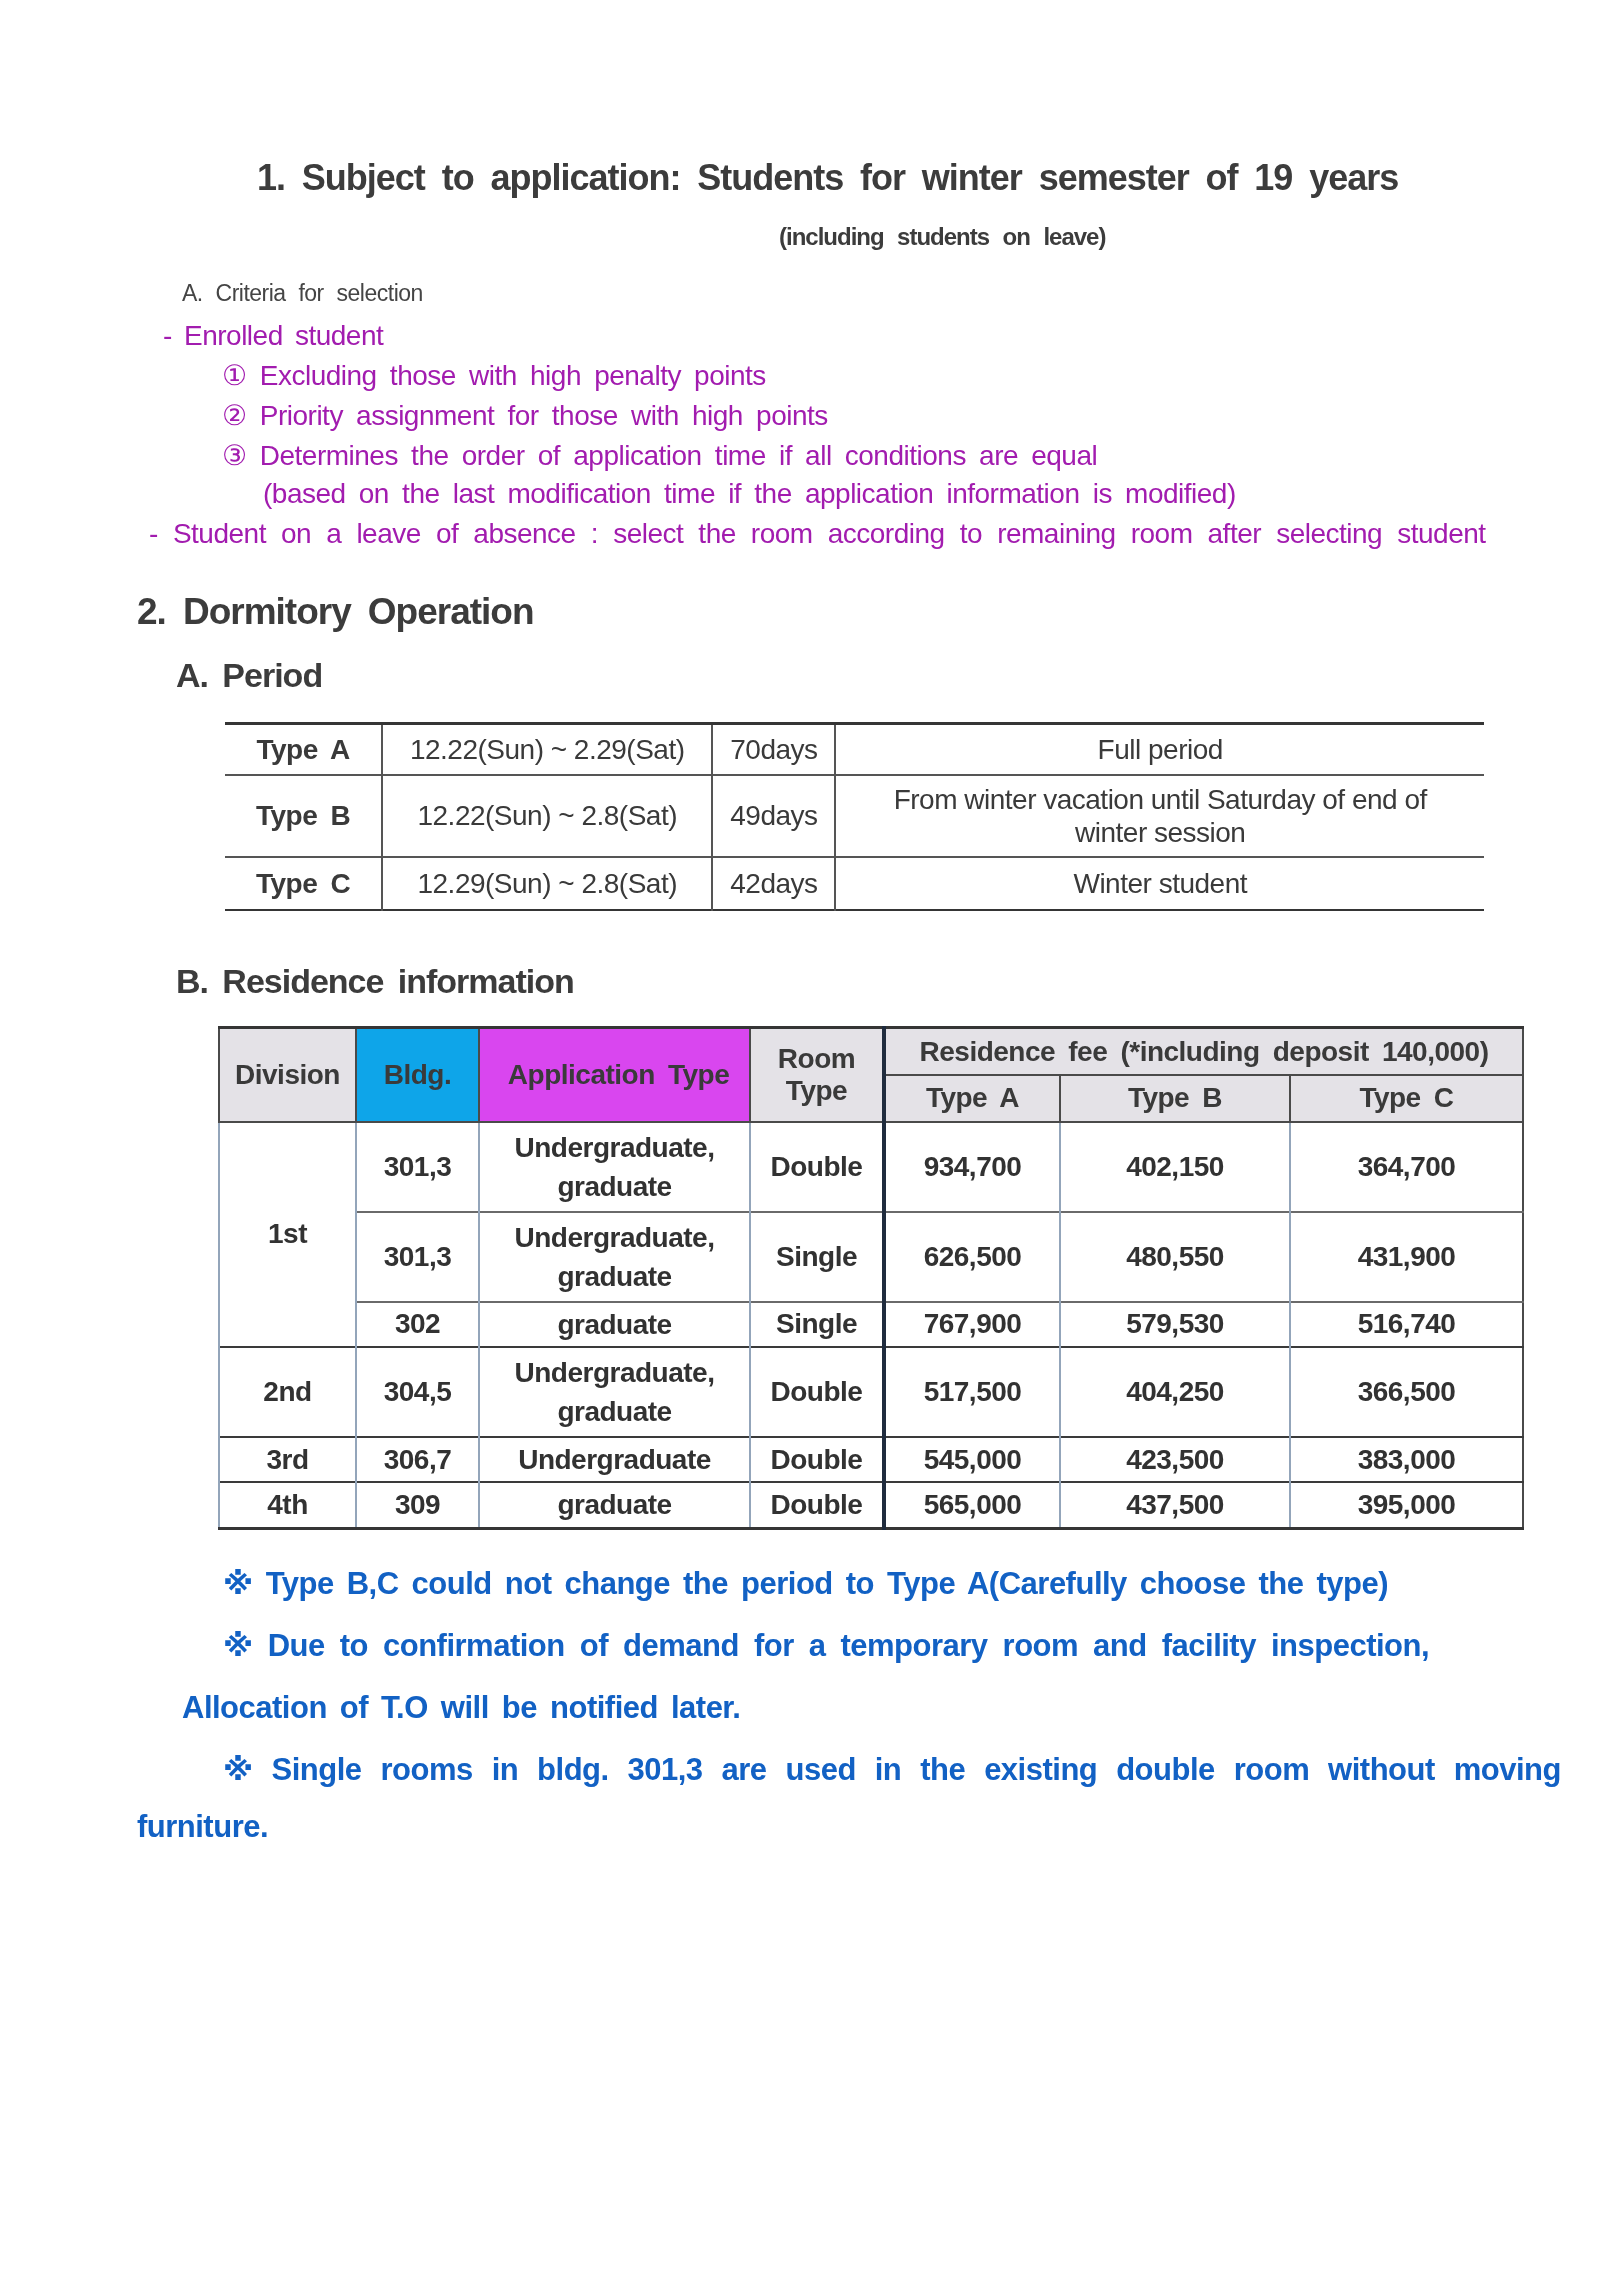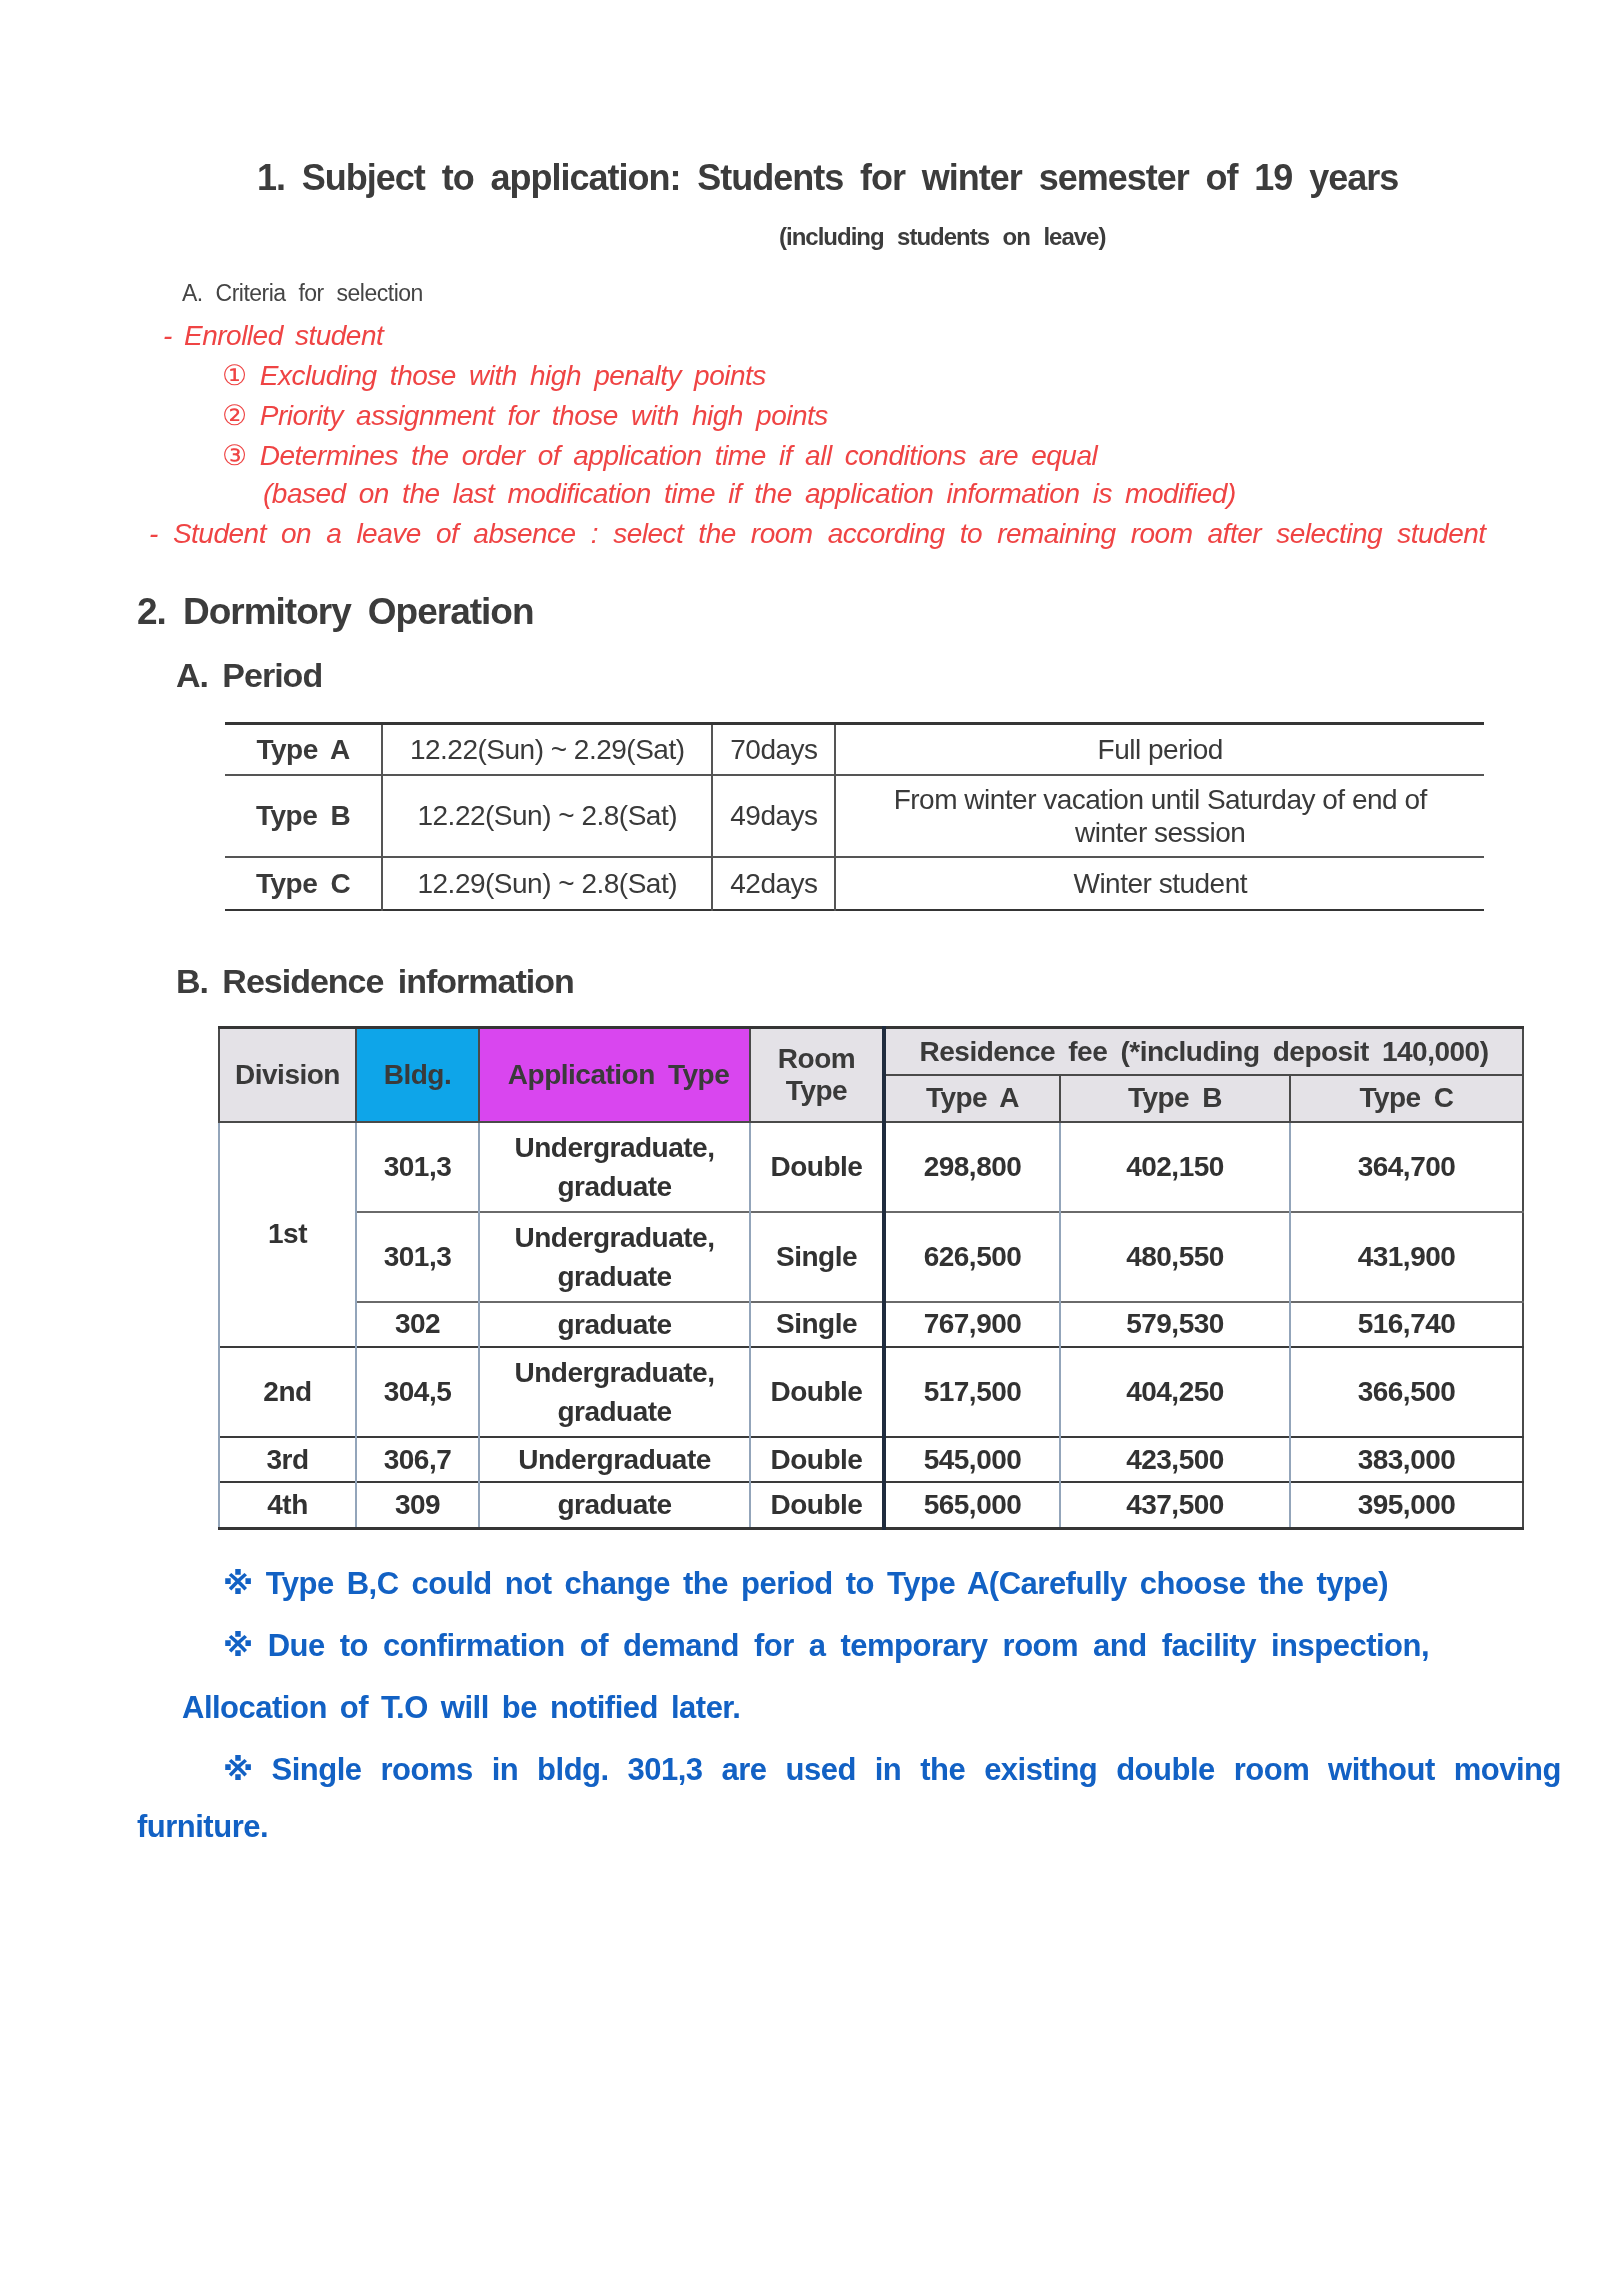--- a/index.html
+++ b/index.html
@@ -24,21 +24,21 @@
     font-size:24px; font-weight:700; color:#3c3c3c;
     word-spacing:7.8px; letter-spacing:-1px;
   }
 
   
   .crit-heading {
     margin-top:29px; margin-left:182px;
     font-size:23px; font-weight:400; color:#454545;
     word-spacing:6.9px; letter-spacing:-0.5px;
   }
-  .it { font-style:italic; color:#ef4444; letter-spacing:-0.5px; }
+  .it { color:#a21caf; letter-spacing:-0.5px; }
   .enrolled   { margin-top:13.7px; margin-left:163px; font-size:28px; word-spacing:4.9px; }
   .crit-item  { margin-top:6.9px;  margin-left:222px; font-size:28px; word-spacing:5.9px; }
   .crit-note  { margin-top:5.9px;  margin-left:263px; font-size:28px; word-spacing:5.9px; }
   .leave-note { margin-top:7.8px;  margin-left:149px; font-size:28px; word-spacing:7.8px; }
 
   
   .sec2-heading {
     margin-top:41px; margin-left:137px;
     font-size:37px; font-weight:700; color:#3c3c3c; word-spacing:7.8px; letter-spacing:-1px;
   }
@@ -184,21 +184,21 @@
         <th style="background: rgb(228, 226, 231);">Type B</th>
         <th style="background: rgb(228, 226, 231);">Type C</th>
       </tr>
     </thead>
     <tbody>
       <tr class="g-start r-tall">
         <td rowspan="3">1st</td>
         <td>301,3</td>
         <td class="app-cell">Undergraduate, graduate</td>
         <td>Double</td>
-        <td class="fee-a">298,800</td>
+        <td class="fee-a">934,700</td>
         <td>402,150</td>
         <td>364,700</td>
       </tr>
       <tr class="inner r-tall">
         <td>301,3</td>
         <td class="app-cell">Undergraduate, graduate</td>
         <td>Single</td>
         <td class="fee-a">626,500</td>
         <td>480,550</td>
         <td>431,900</td>

